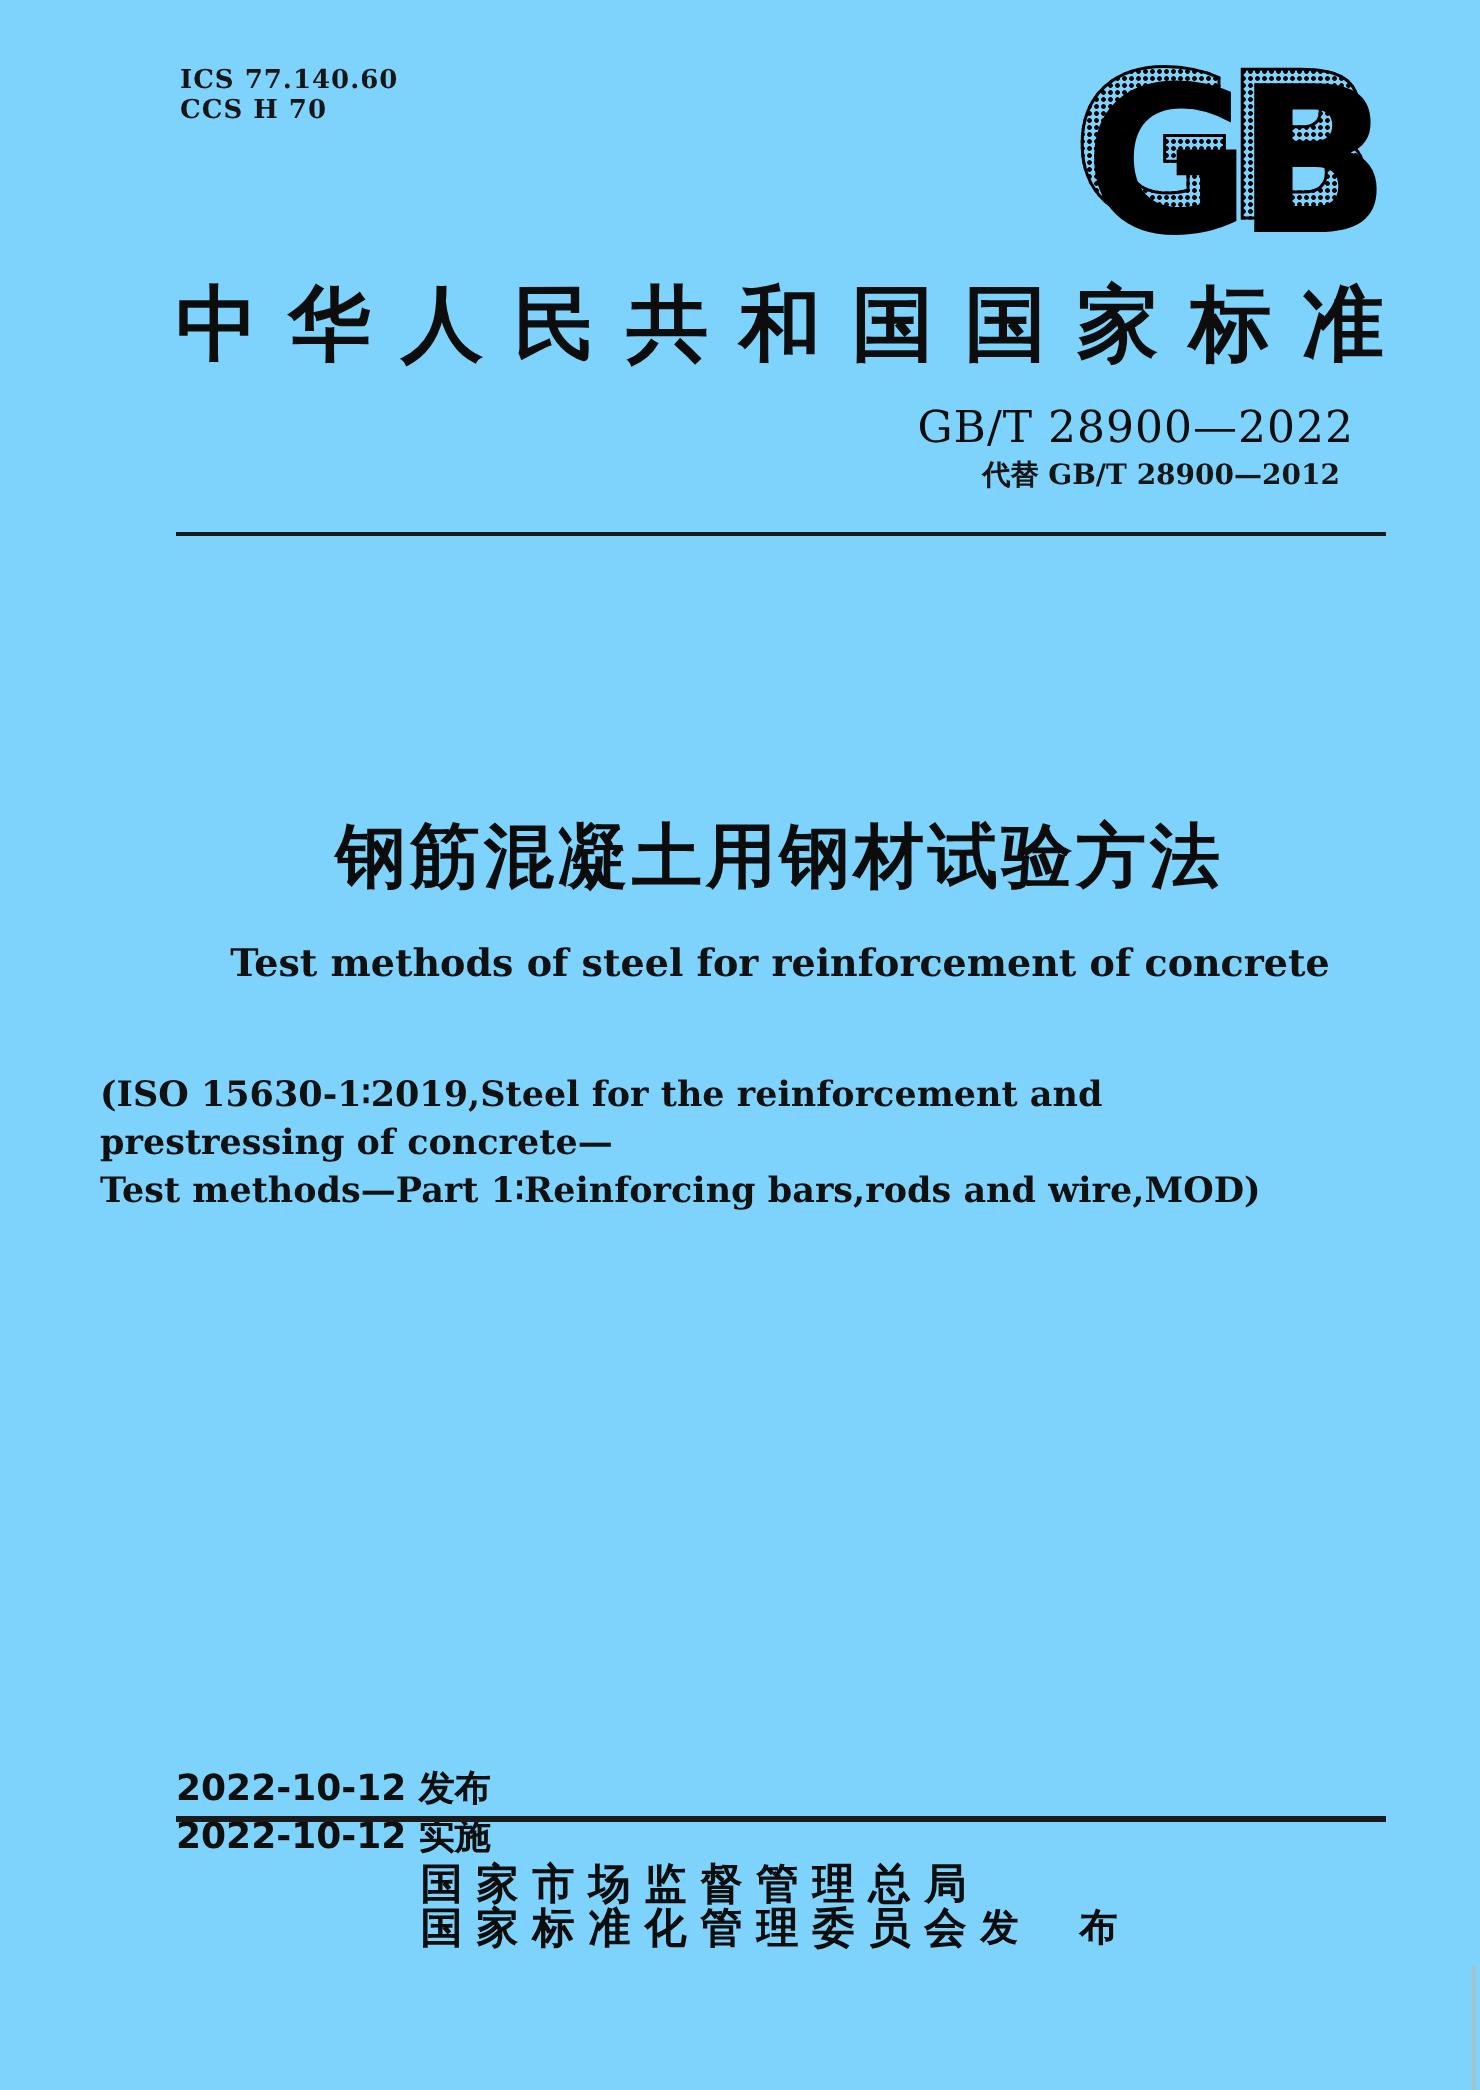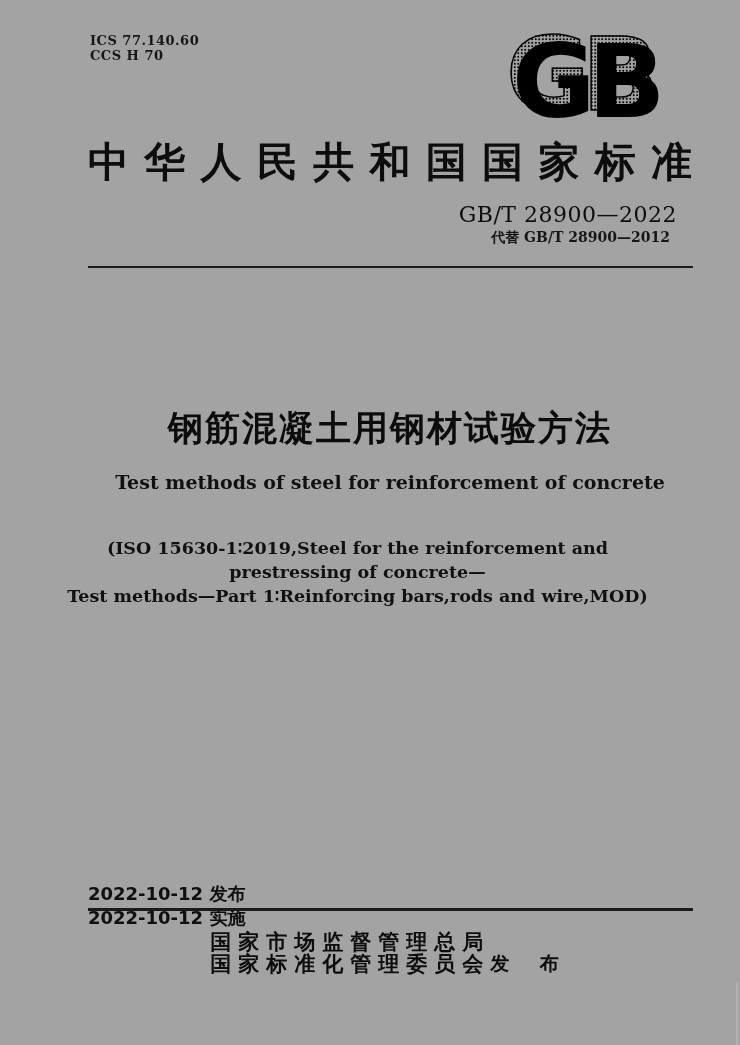--- a/index.html
+++ b/index.html
@@ -5,21 +5,21 @@
   html, body {
     margin: 0;
     padding: 0;
     background: #e8e8e8;
   }
   .page {
     position: relative;
     width: 740px;
     height: 1045px;
     margin: 0 auto;
-    background: #a3a3a3;
+    background: #7dd3fc;
     overflow: hidden;
     color: #111;
     font-family: "DejaVu Serif", serif;
   }
   .abs { position: absolute; }
 
   
   .ics-block {
     left: 90px; top: 33px;
     font-family: "DejaVu Serif", serif;
@@ -36,20 +36,21 @@
     width: 170px; height: 88px;
   }
   .gb-layer {
     position: absolute;
     font-family: "DejaVu Sans", sans-serif;
     font-weight: bold;
     font-size: 102px;
     line-height: 82px;
     letter-spacing: -8px;
     white-space: nowrap;
+    margin-left: 30px;
   }
   .gb-solid { left: 6px; top: 7px; color: #000; }
   .gb-dots {
     left: 0; top: 0;
     color: transparent;
     background-image: radial-gradient(#000 1px, rgba(0,0,0,0) 1.35px);
     background-size: 3.5px 3.5px;
     -webkit-background-clip: text;
     background-clip: text;
     -webkit-text-stroke: 1.5px #000;
@@ -105,21 +106,21 @@
     width: 604px;
     text-align: center;
     font-family: "DejaVu Serif", serif;
     font-weight: bold;
     font-size: 19px;
     color: #111;
   }
   .iso-block {
     left: 50px; top: 536px;
     width: 615px;
-    text-align: center;
+    text-align: left;
     font-family: "DejaVu Serif", serif;
     font-weight: bold;
     font-size: 17.5px;
     line-height: 24px;
     color: #111;
   }
 
   .date-row {
     left: 88px; top: 882px;
     width: 605px;

